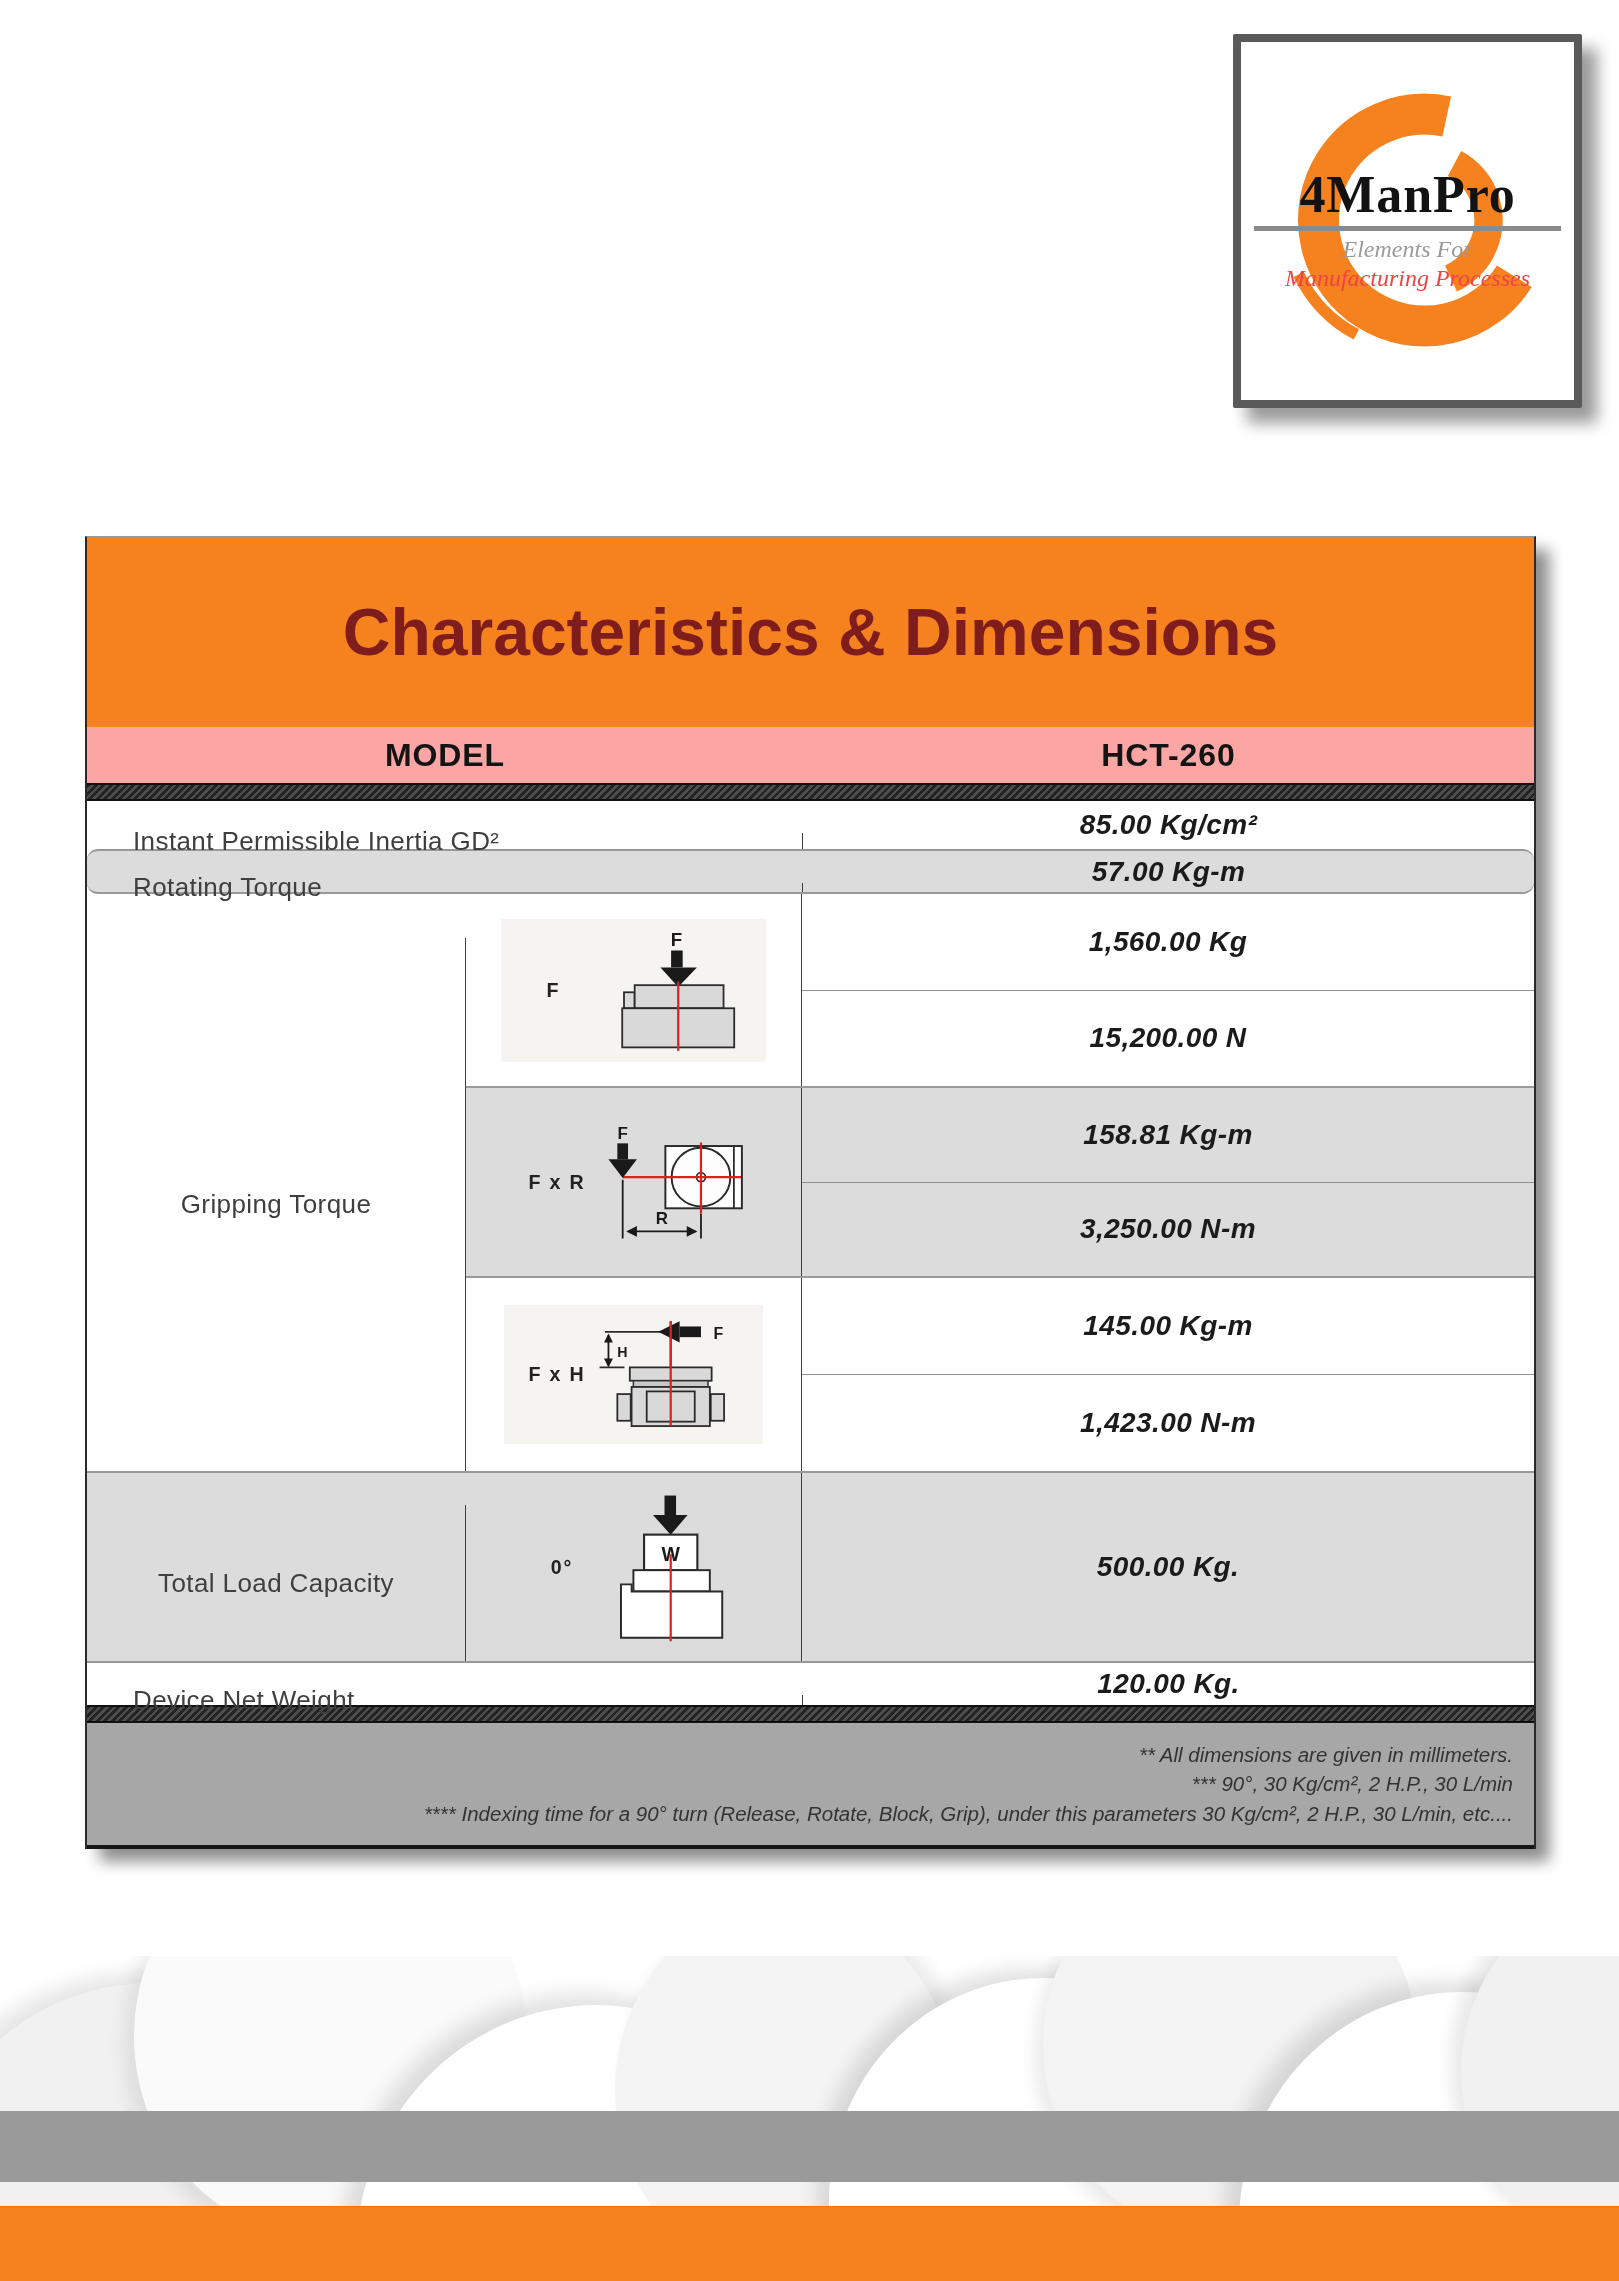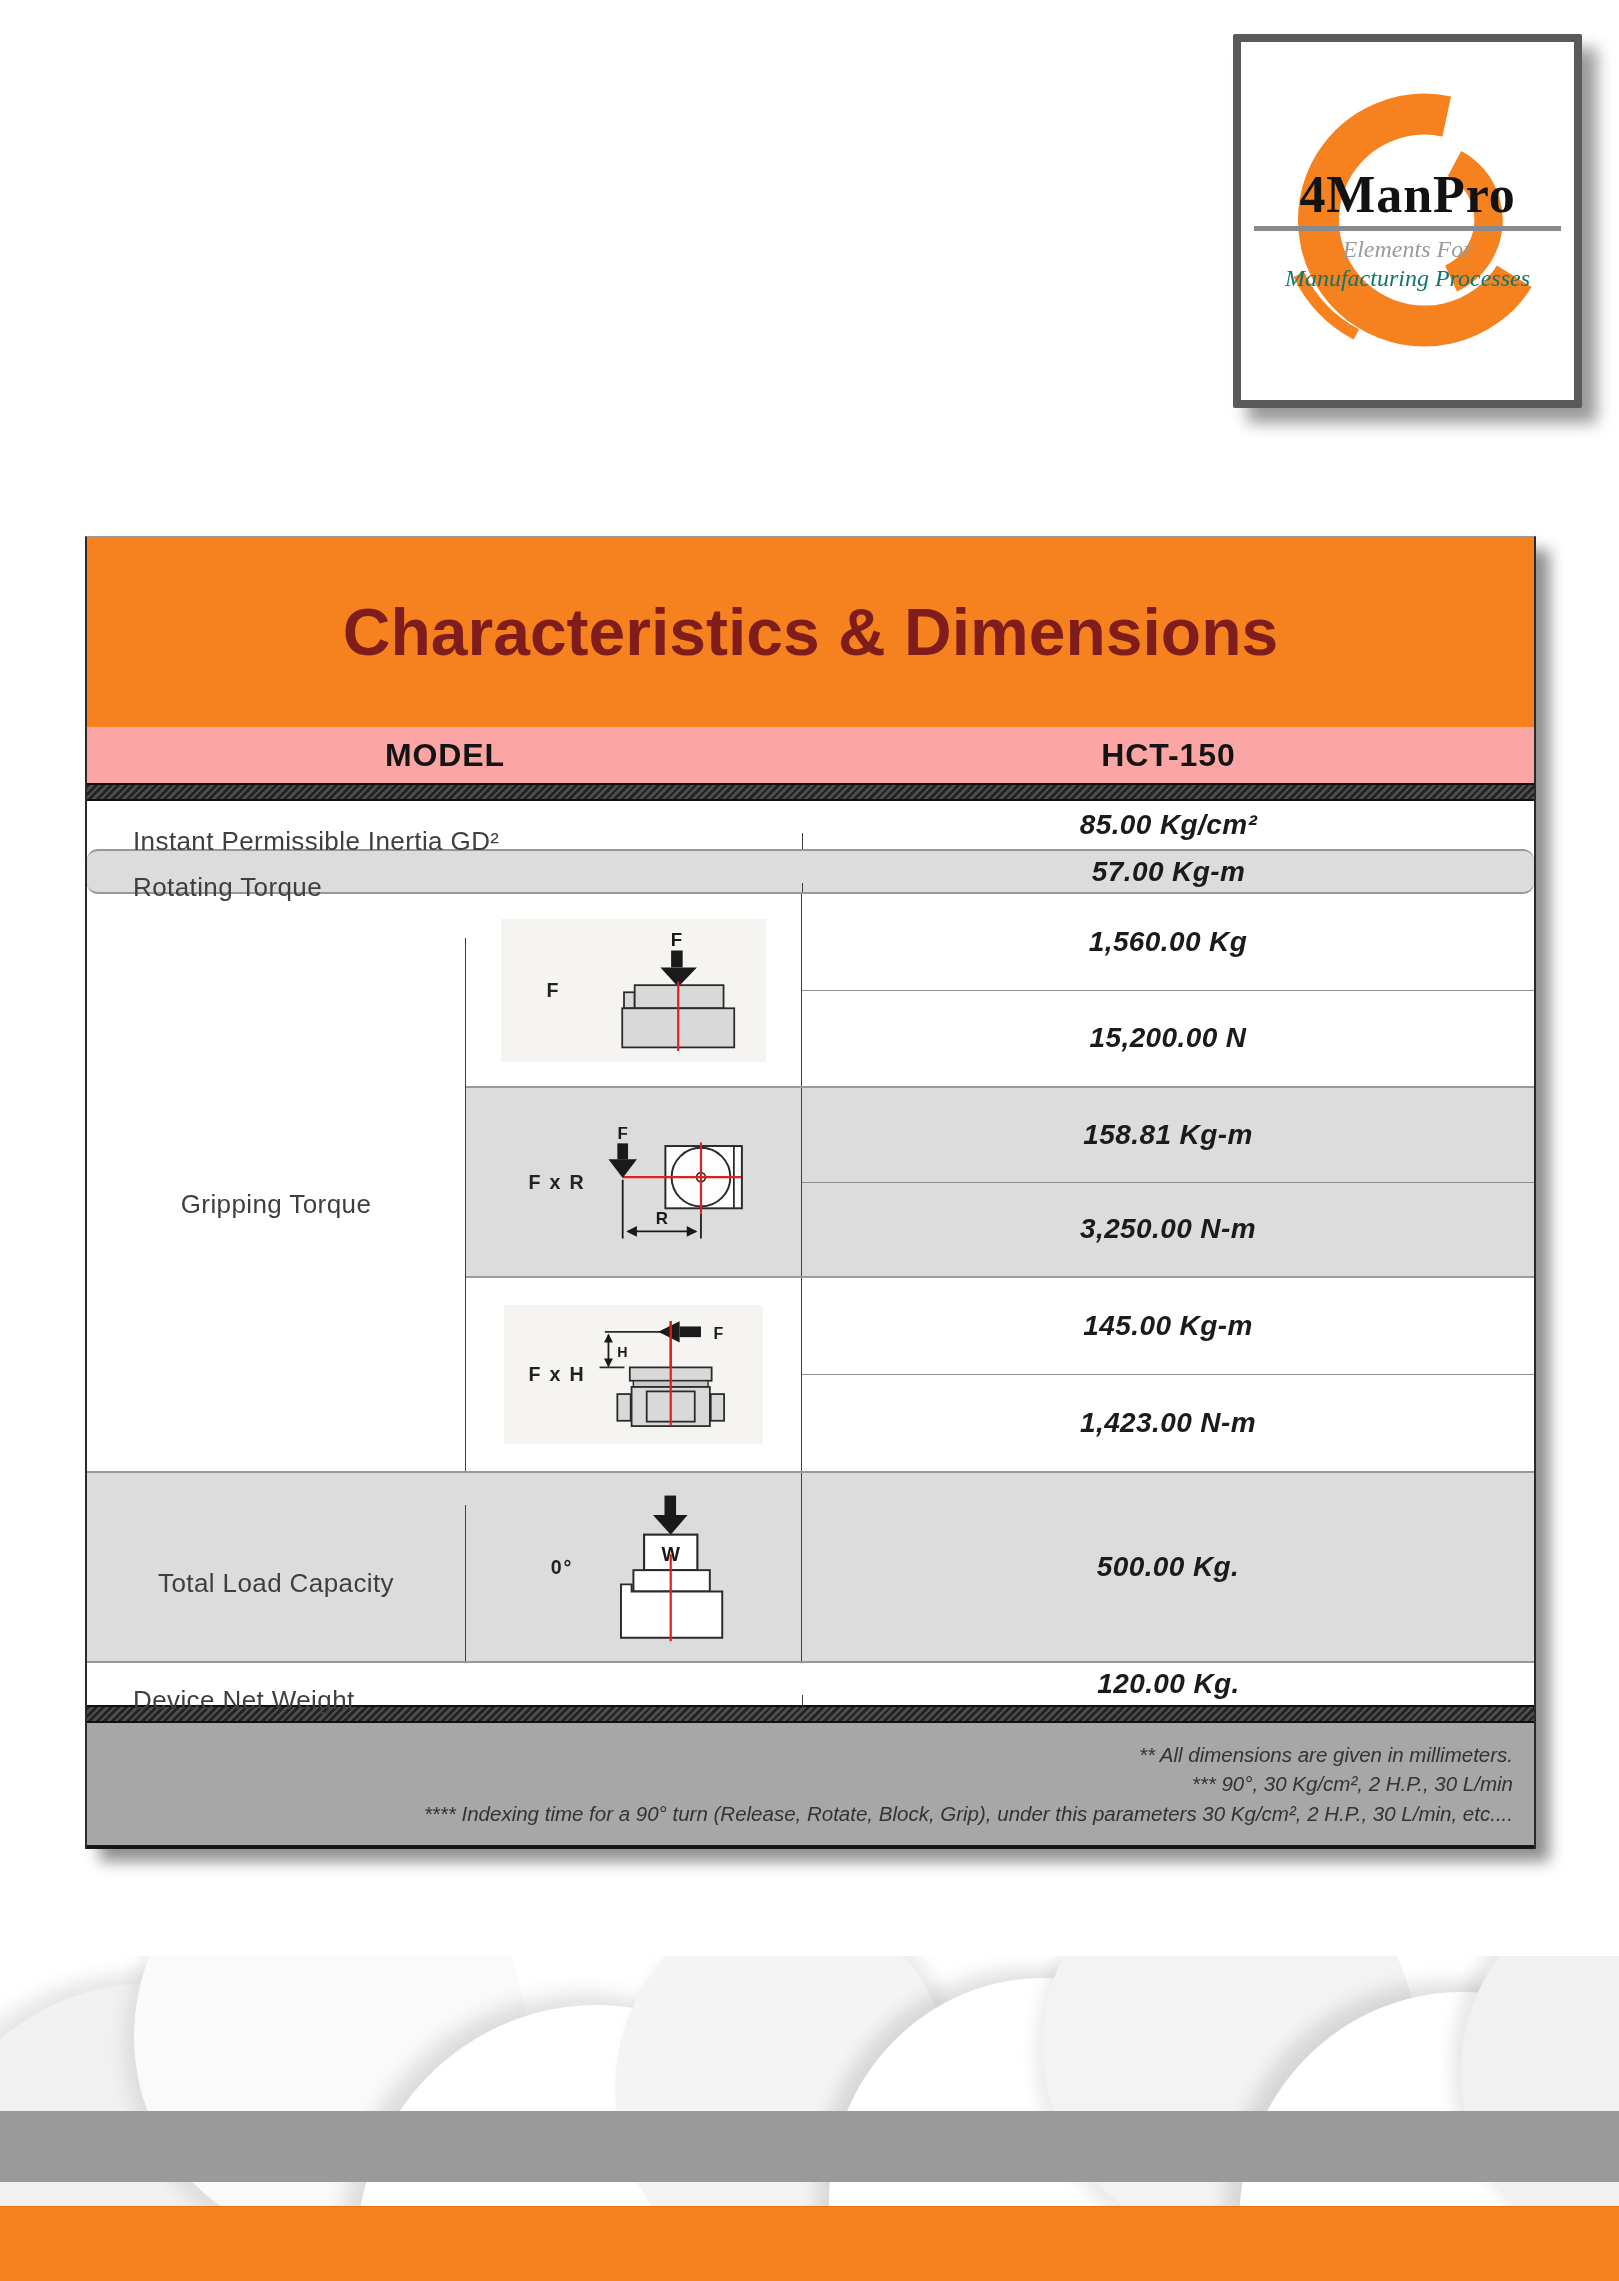--- a/index.html
+++ b/index.html
@@ -13,21 +13,21 @@
               box-shadow:14.3px 14.3px 16px rgba(0,0,0,0.40);}
   .logo-inner{position:relative;width:100%;height:100%;overflow:hidden;}
   .logo-mark{position:absolute;left:0;top:0;width:100%;height:100%;}
   .logo-brand{position:absolute;left:0;top:123px;width:100%;text-align:center;
               font-family:"Liberation Serif",serif;font-weight:bold;font-size:52px;
               color:#121212;letter-spacing:0.9px;}
   .logo-rule{position:absolute;left:4%;top:184px;width:92%;height:4.5px;background:#8a8a8a;}
   .logo-tag1{position:absolute;left:0;top:194px;width:100%;text-align:center;
              font-family:"Liberation Serif",serif;font-style:italic;font-size:24px;color:#9a9a9a;}
   .logo-tag2{position:absolute;left:0;top:223px;width:100%;text-align:center;
-             font-family:"Liberation Serif",serif;font-style:italic;font-size:24px;color:#0f766e;}
+             font-family:"Liberation Serif",serif;font-style:italic;font-size:24px;color:#ef4444;}
 
   
   .spec{position:absolute;left:85px;top:536px;width:1451px;
         border-left:2.7px solid #2a2a2a;border-right:2.7px solid #2a2a2a;border-top:1.8px solid #9a9a9a;
         box-shadow:14.3px 12.5px 14.3px rgba(0,0,0,0.45);background:#fff;}
   .t-header{height:190px;background:#F6821F;display:flex;align-items:center;justify-content:center;}
   .t-title{font-size:66px;font-weight:bold;color:#7f1d1d;letter-spacing:0px;}
   .t-model{height:56px;background:#fca5a5;display:flex;}
   .t-model .c1w{width:716px;display:flex;align-items:center;justify-content:center;
                 font-size:32px;font-weight:bold;color:#141414;letter-spacing:0.9px;}
@@ -97,21 +97,21 @@
   </div>
 
   <div class="spec">
 
     <div class="t-header">
       <div class="t-title">Characteristics &amp; Dimensions</div>
     </div>
 
     <div class="t-model">
       <div class="c1w">MODEL</div>
-      <div class="c3">HCT-150</div>
+      <div class="c3">HCT-260</div>
     </div>
 
     <div class="hatchbar"></div>
 
     <div class="rowflex row-inertia">
       <div class="lblcell w804">Instant Permissible Inertia GD²</div>
       <div class="vcell">85.00 Kg/cm²</div>
     </div>
 
     <div class="rowflex row-rotating">

